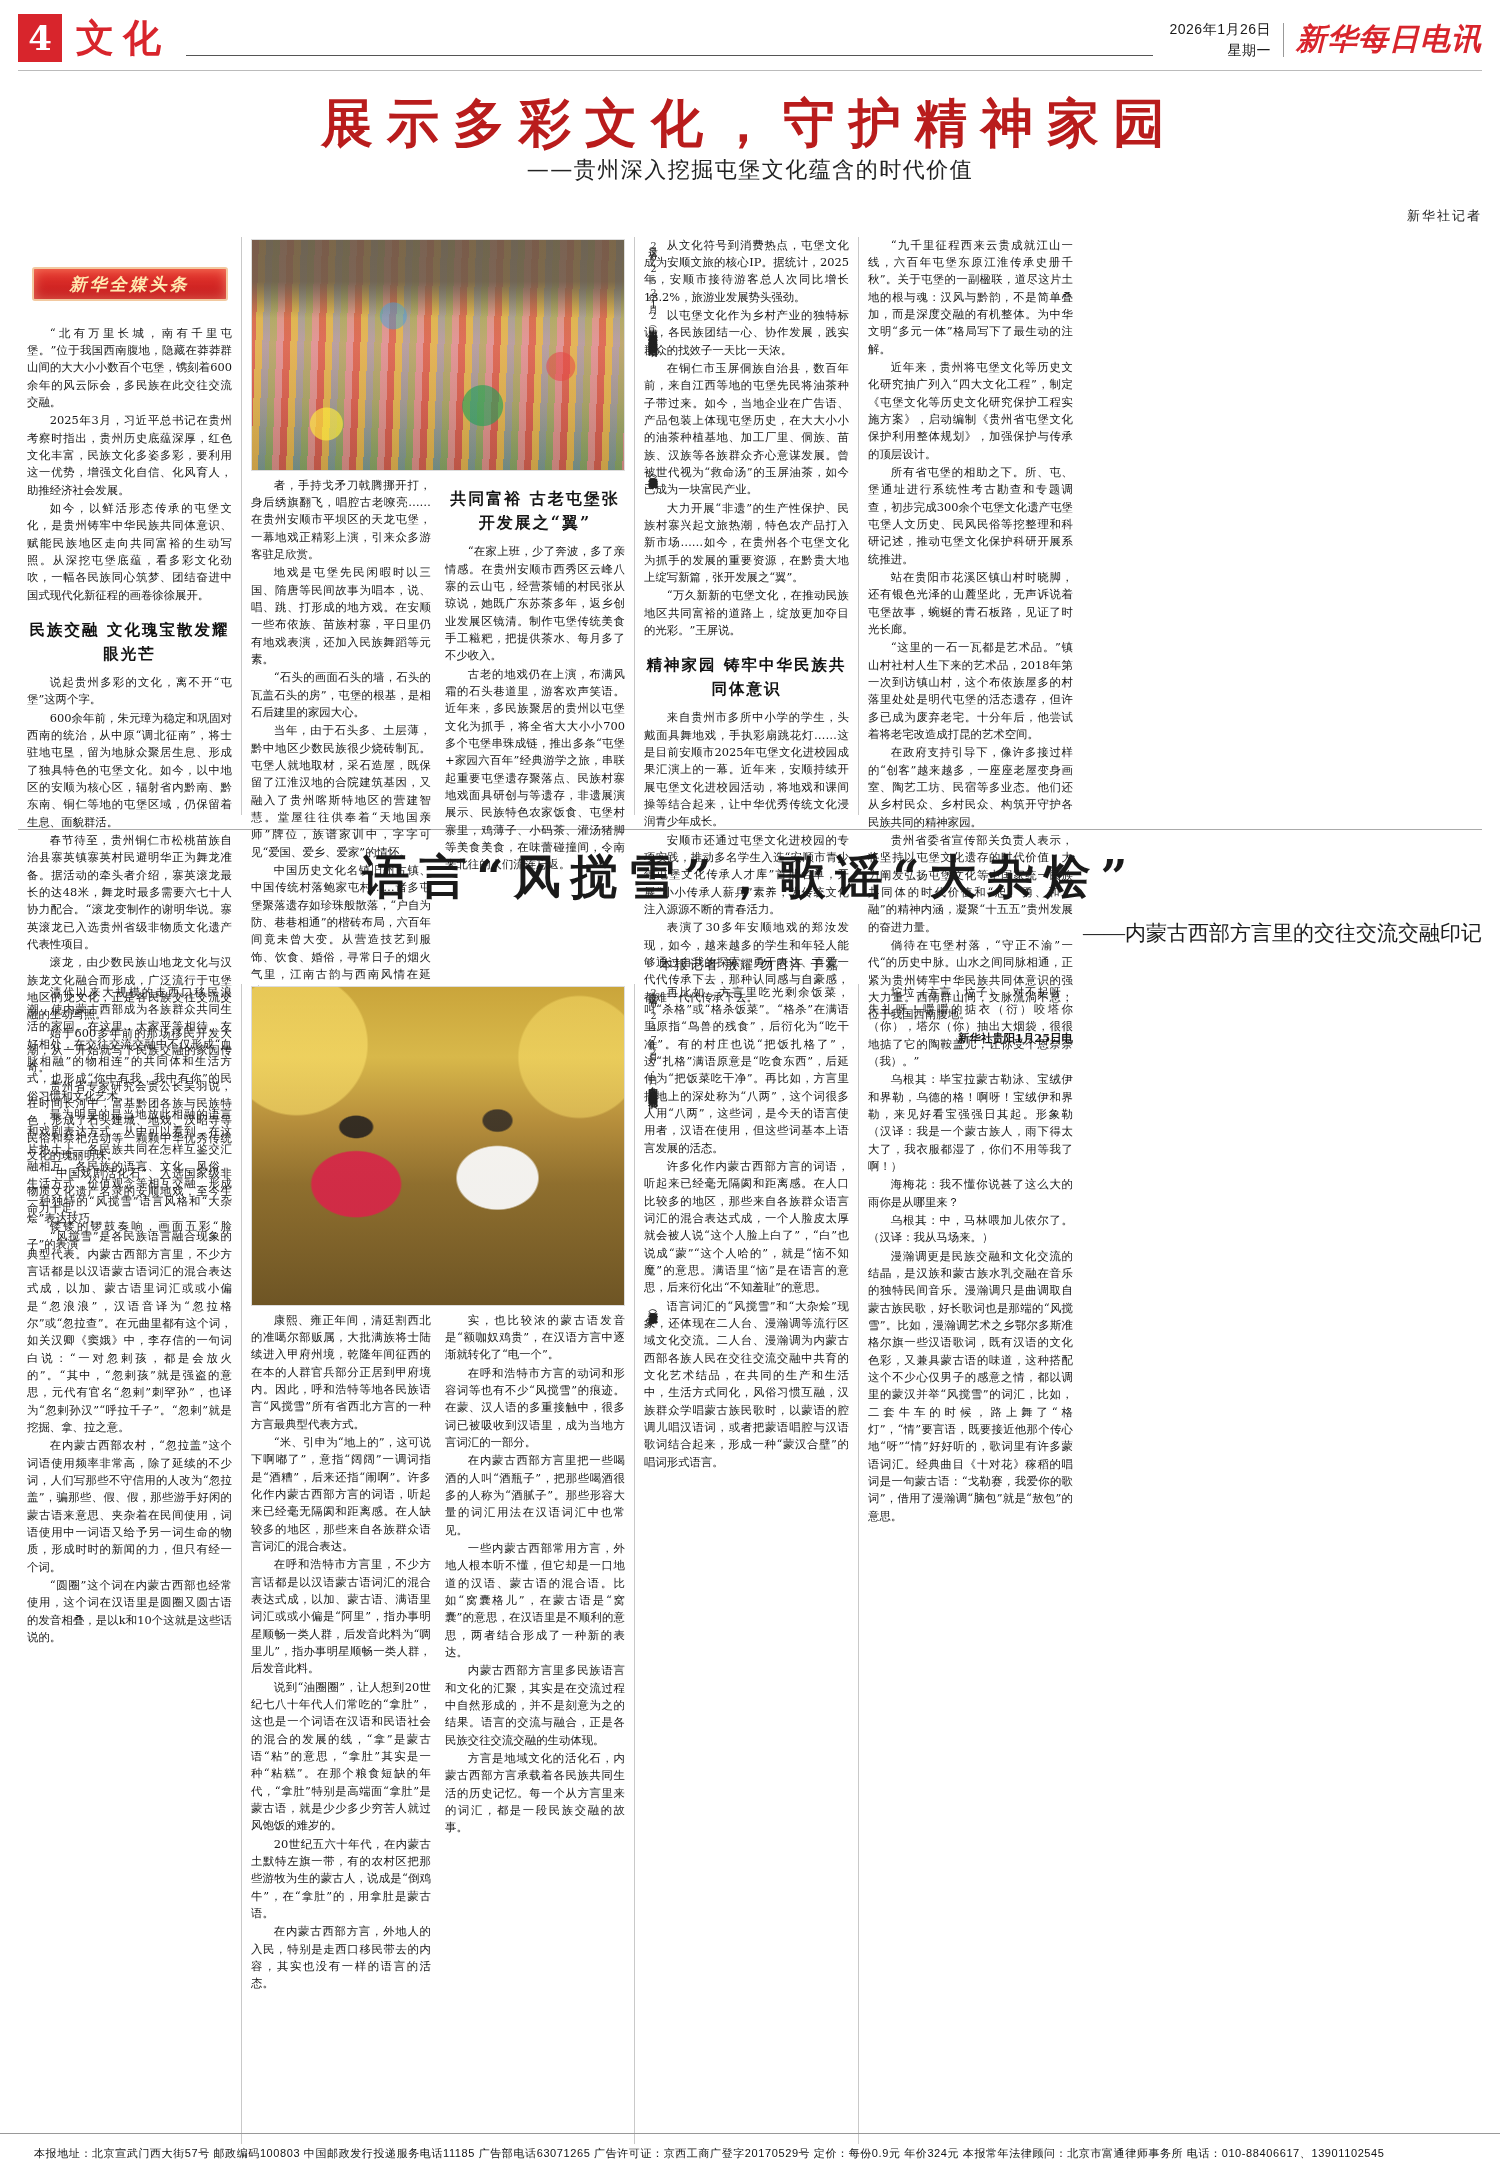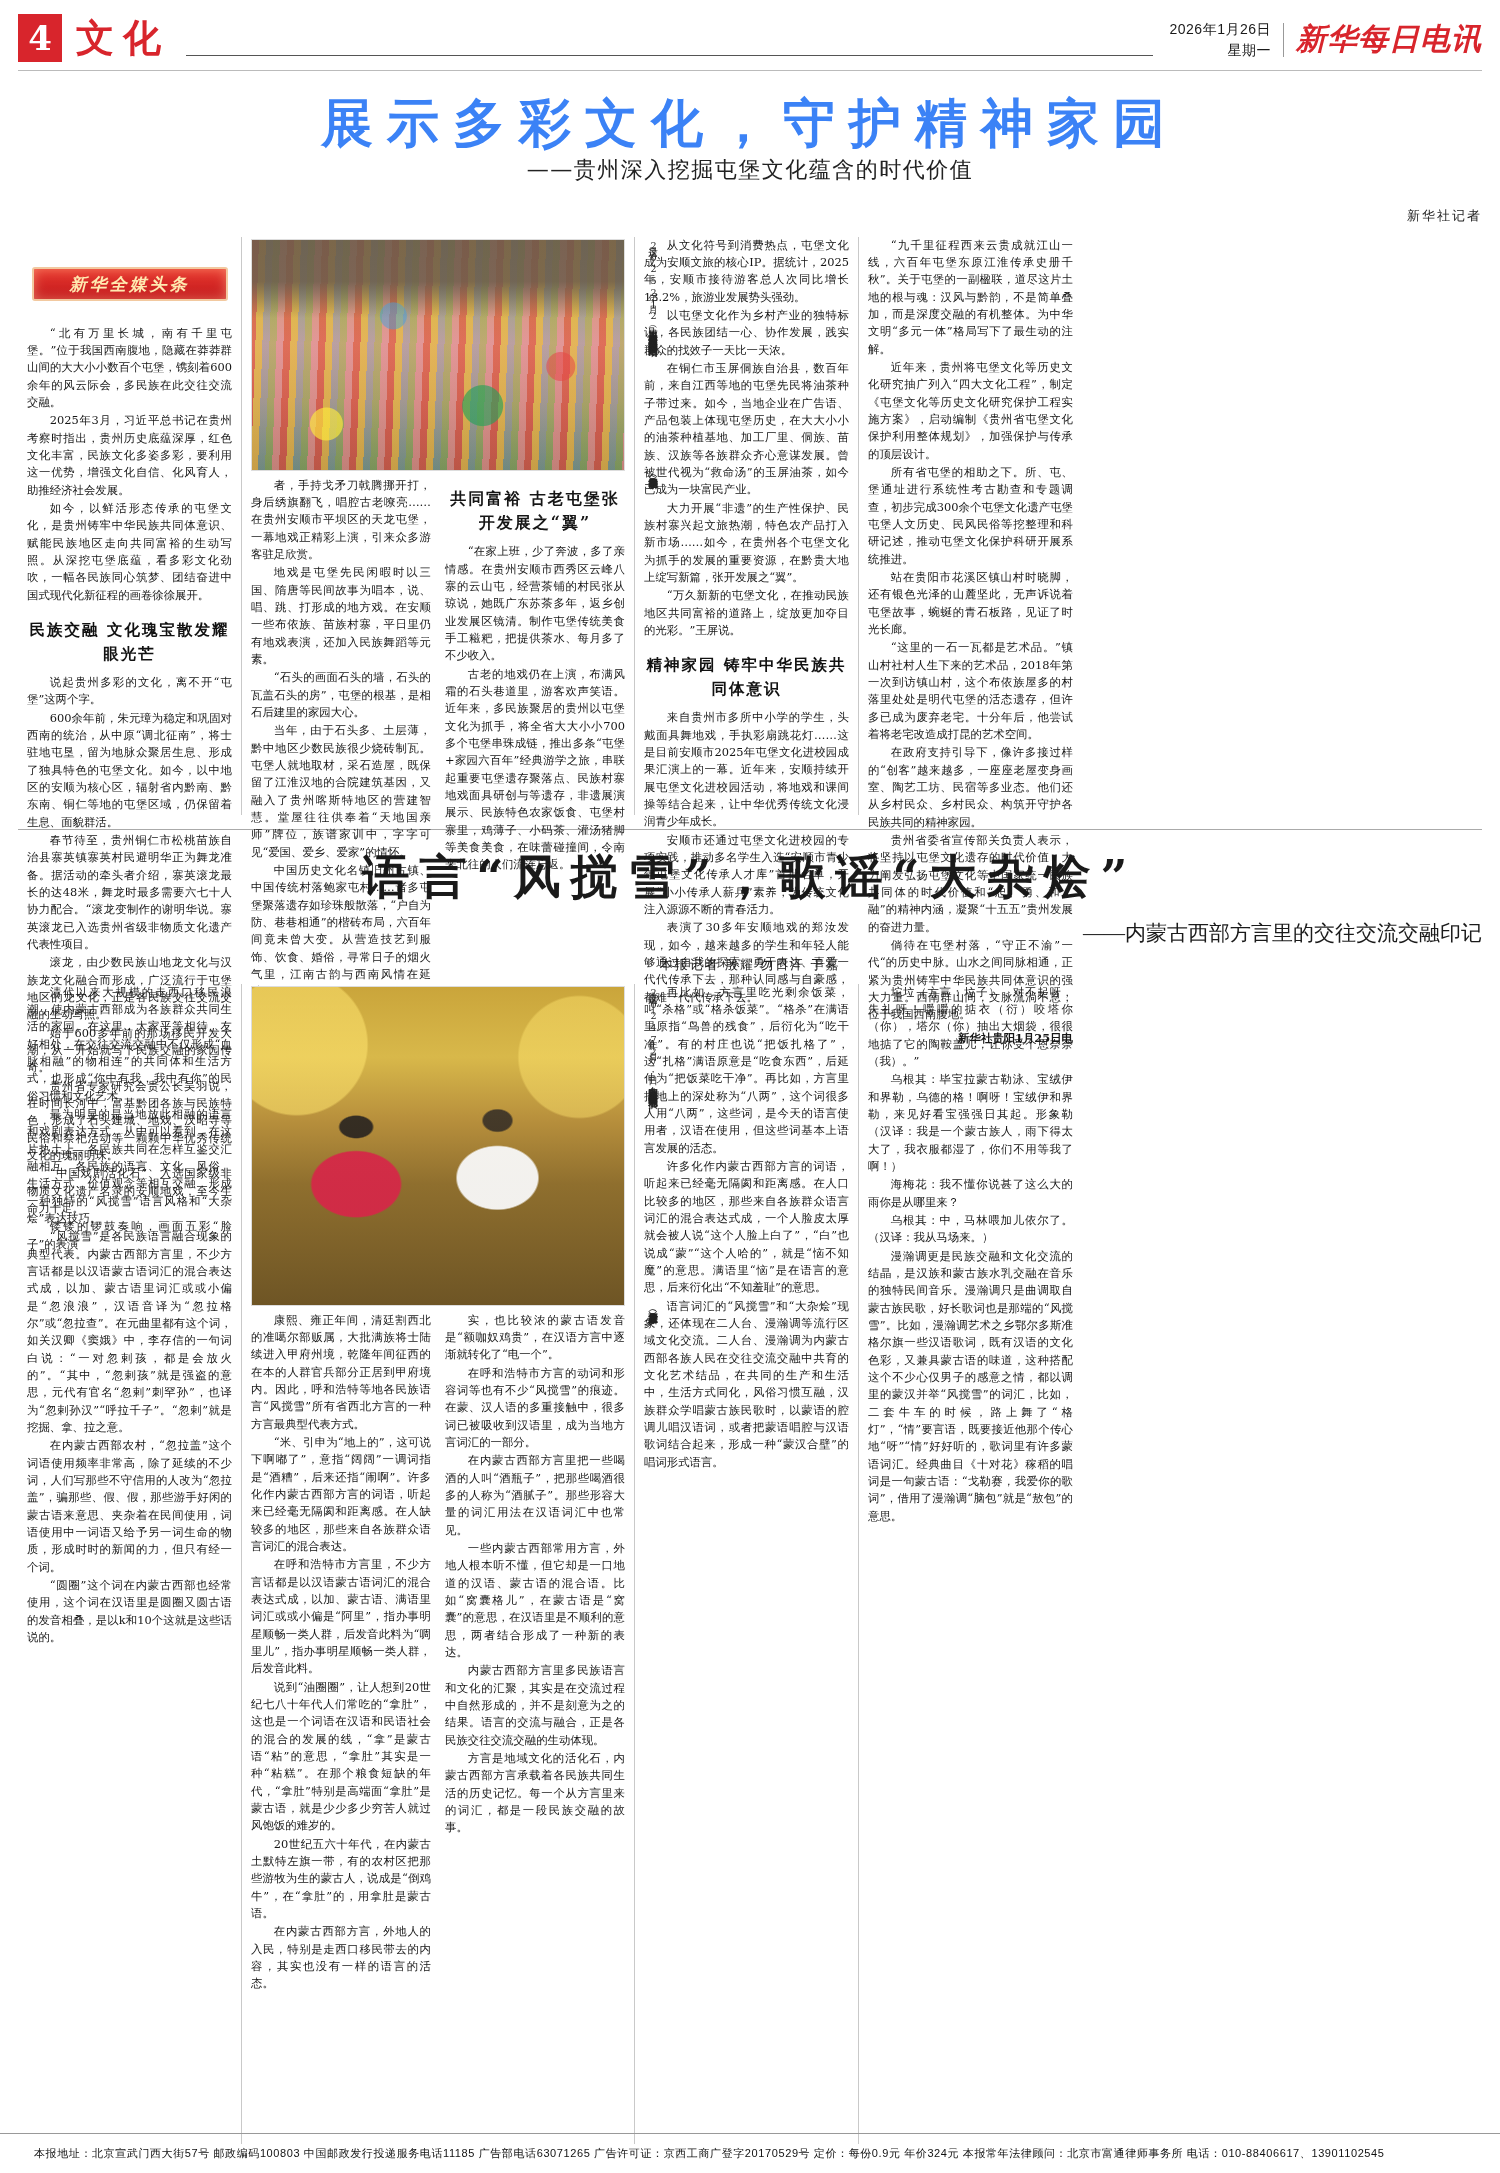--- a/index.html
+++ b/index.html
@@ -34,21 +34,21 @@
   .brand {
     color: #d8252c; font-weight: bold; font-size: 30px; letter-spacing: 1px;
     font-family: "DejaVu Serif", serif; font-style: italic;
   }
   .mh-underline { border-bottom: 1px solid #bbb; margin: 8px 0 0 0; }
 
   
   .headline-wrap { text-align: center; padding: 22px 0 4px; }
   .headline {
     font-size: 52px; font-weight: bold; letter-spacing: 14px;
-    font-family: "DejaVu Serif", serif; color: #3b82f6; line-height: 1.15;
+    font-family: "DejaVu Serif", serif; color: #b91c1c; line-height: 1.15;
   }
   .subheadline {
     font-size: 22px; letter-spacing: 1.5px; margin-top: 2px; color: #222;
     font-family: "DejaVu Serif", serif;
   }
   .byline-center { text-align: right; font-size: 13px; margin-top: 22px; letter-spacing: 2px; color: #222; }
 
   
   .art1 { position: relative; margin-top: 8px; height: 578px; }
   .cols { display: flex; gap: 0; height: 100%; }

